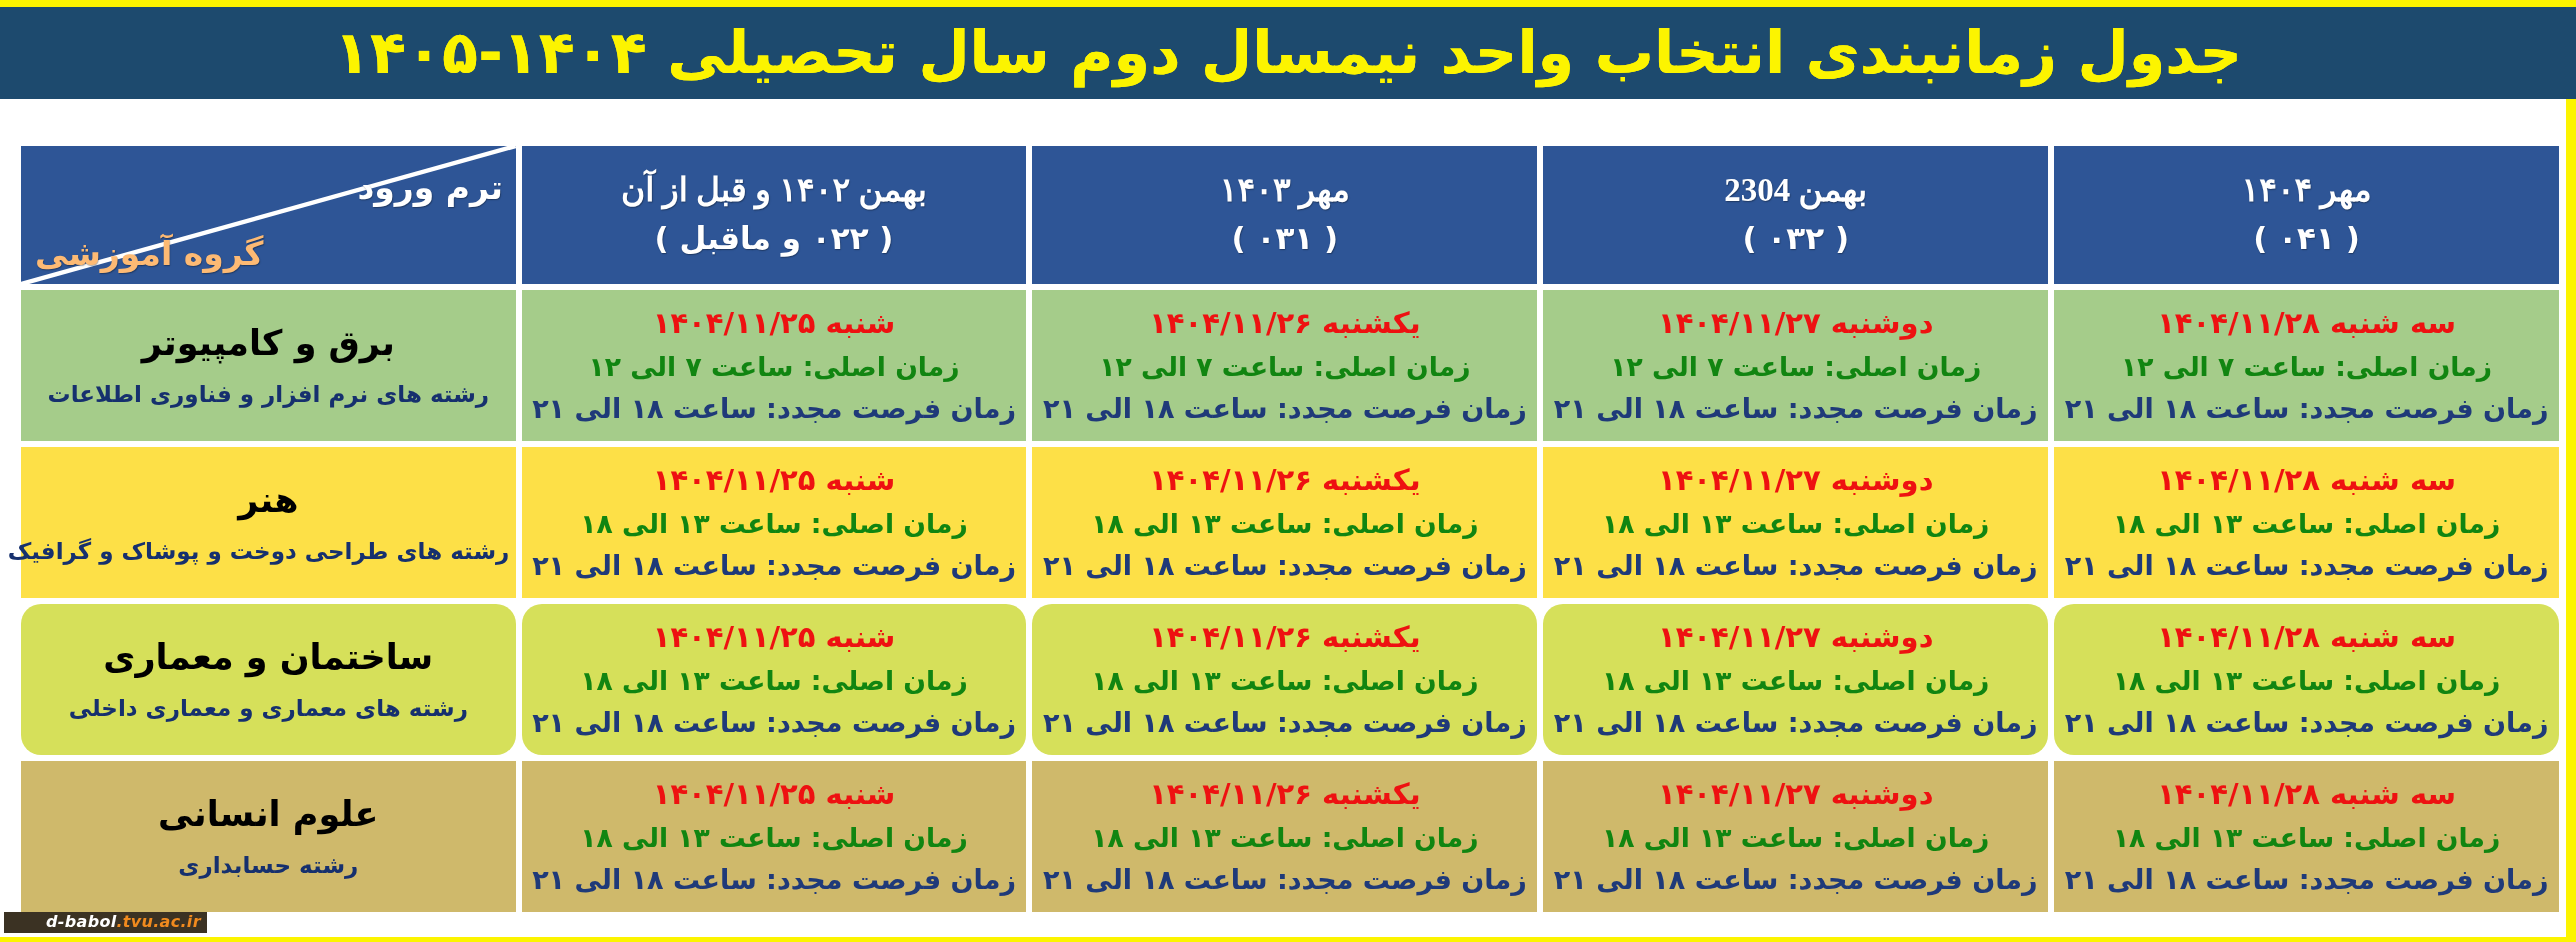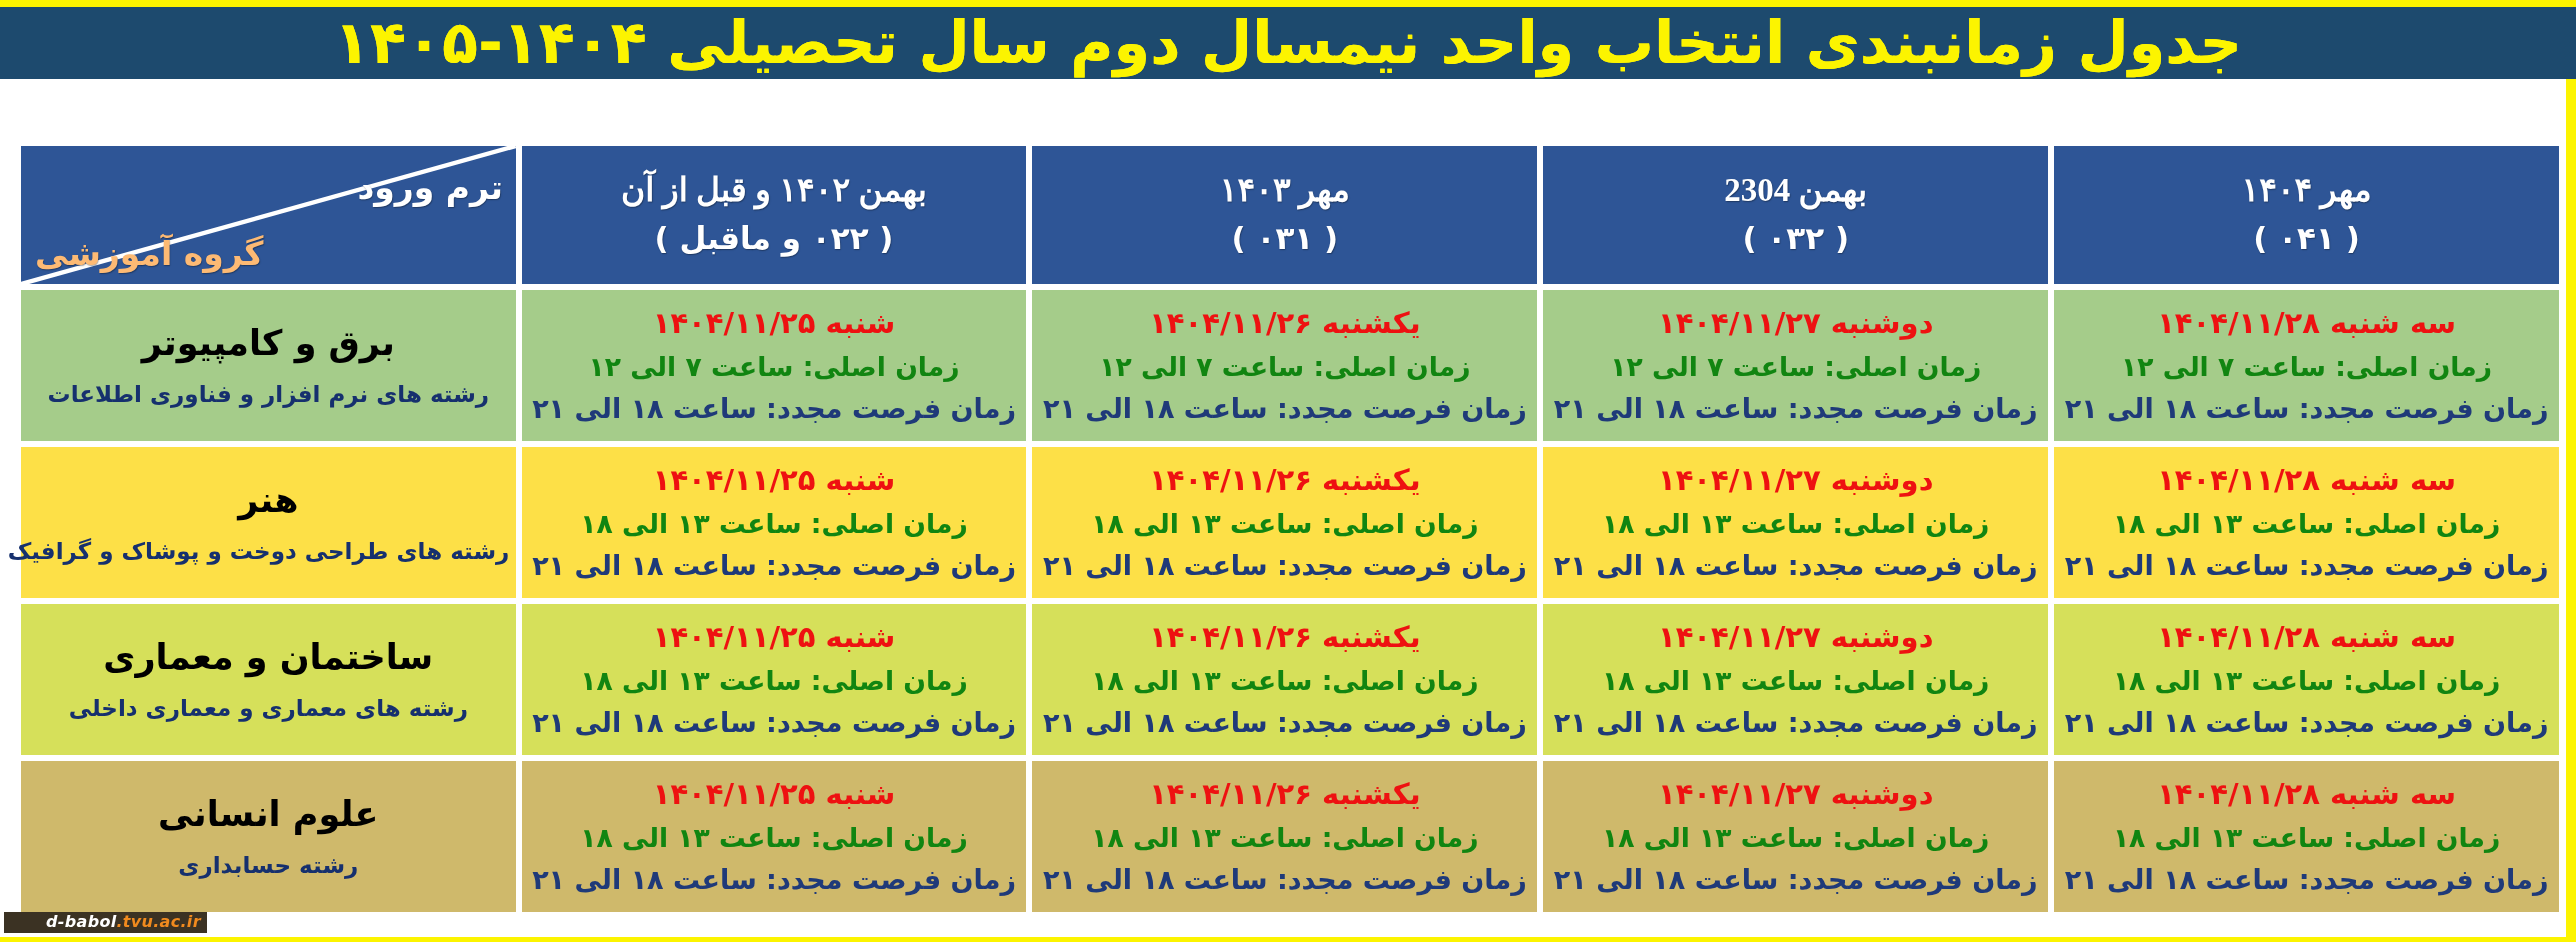--- a/index.html
+++ b/index.html
@@ -21,21 +21,21 @@
     background:#fcf400;
   }
   .strip-bottom{
     position:absolute;left:0;bottom:0;width:2576px;height:5px;
     background:#fcf400;
   }
 
   
   .banner{
     position:absolute;left:0;top:7px;
-    width:2576px;height:72px;
+    width:2576px;height:92px;
     background:#1d4a6e;
     display:flex;align-items:center;justify-content:center;
   }
   .banner-title{
     color:#fcf400;
     font-size:59px;
     font-weight:bold;
     letter-spacing:0px;
     line-height:1.05;
     white-space:nowrap;
@@ -143,21 +143,21 @@
   td.lcell .lab-sub{
     display:block;
     color:#16306e;
     font-size:23px;font-weight:bold;line-height:1.25;
     white-space:nowrap;
   }
 
   
   .bg-r0{background:#a5cc8a;}
   .bg-r1{background:#fde047;}
-  .bg-r2{background:#d6e05a;}
+  .bg-r2{background:#d6e05a;border-radius:20px;}
   .bg-r3{background:#cfb96b;}
 
   
   .watermark{
     position:absolute;
     left:3.8px;bottom:8.9px;
     background:#3b3223;
     padding:1.9px 6.3px 3.2px 6.3px;
     font-size:16px;
     font-weight:bold;

